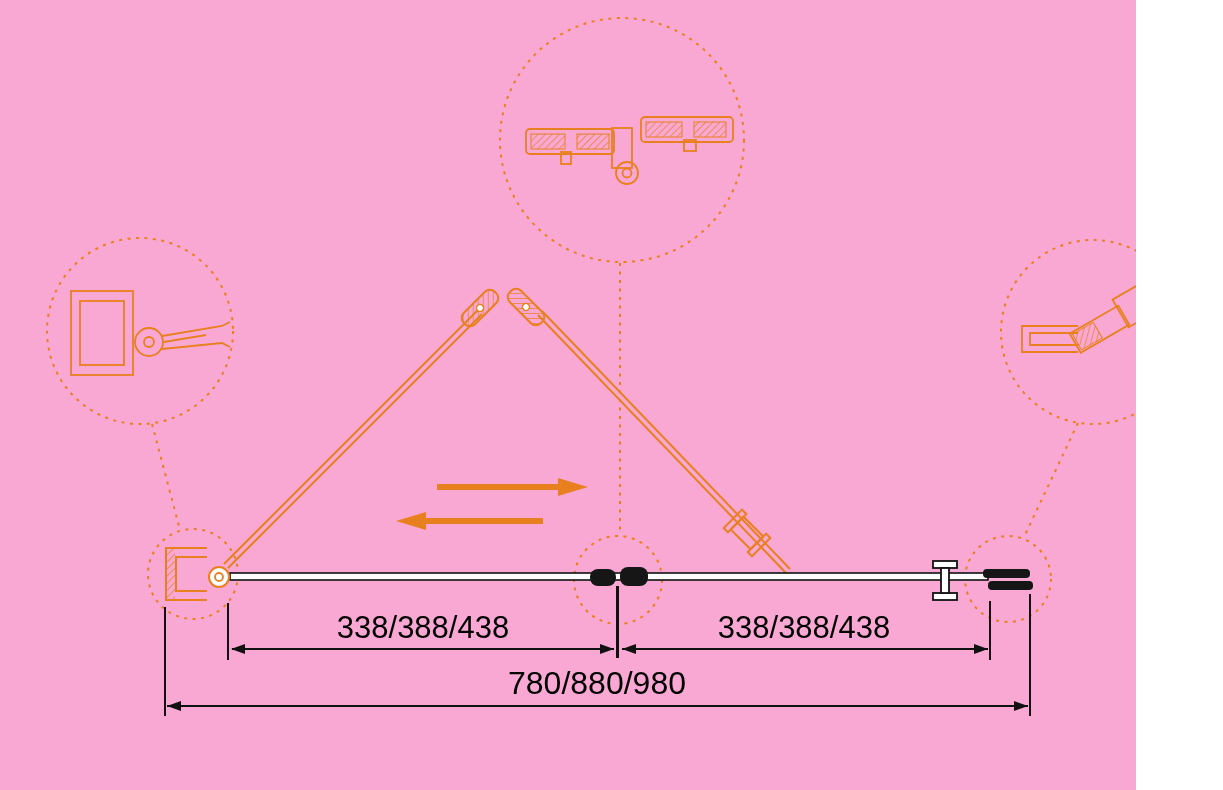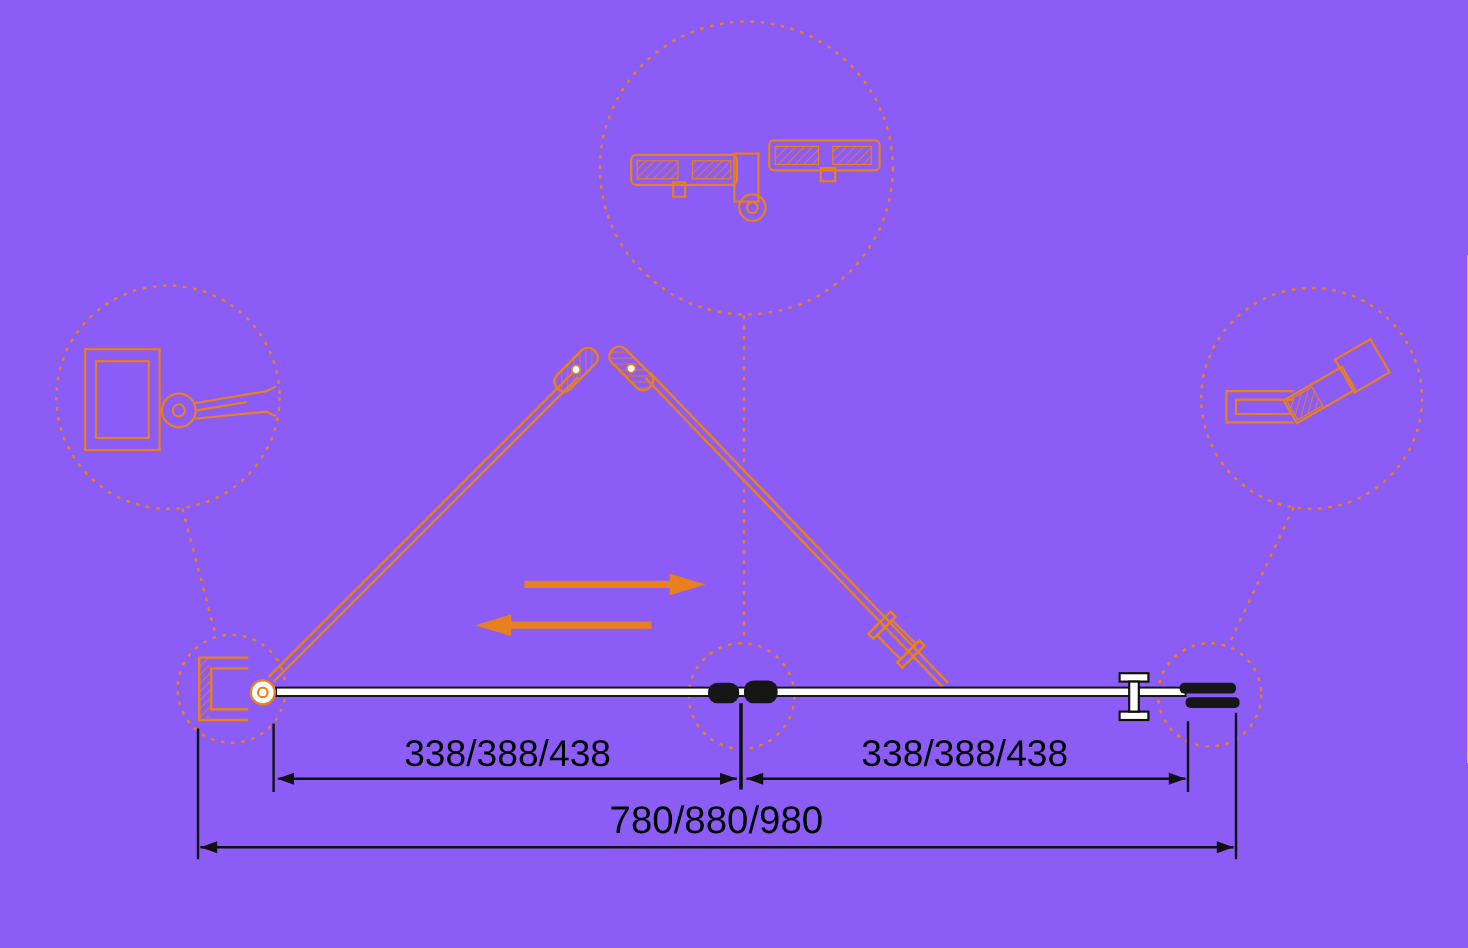--- a/index.html
+++ b/index.html
@@ -1,16 +1,16 @@
 <!DOCTYPE html>
 <html style="--accent: #E8801F;"><head>
 <meta charset="utf-8">
 <style>
   html,body{margin:0;padding:0;background:#ffffff;}
-  .stage{position:relative;width:1223px;height:790px;background:#8b5cf6;overflow:hidden;
+  .stage{position:relative;width:1136px;height:790px;background:#f9a8d4;overflow:hidden;
          font-family:"Liberation Sans",sans-serif;}
   svg{display:block;}
   .dashed{fill:none;stroke:var(--accent,#E8801F);stroke-width:2;stroke-dasharray:3 5.5;}
   .oline{fill:none;stroke:var(--accent,#E8801F);stroke-width:2;}
   .othin{fill:none;stroke:var(--accent,#E8801F);stroke-width:1.8;}
   .ofill{fill:var(--accent,#E8801F);}
   .bline{fill:none;stroke:#111;stroke-width:2;}
   .bfill{fill:#161616;}
   .dimtext{fill:#000;font-family:"Liberation Sans",sans-serif;}
 </style>

